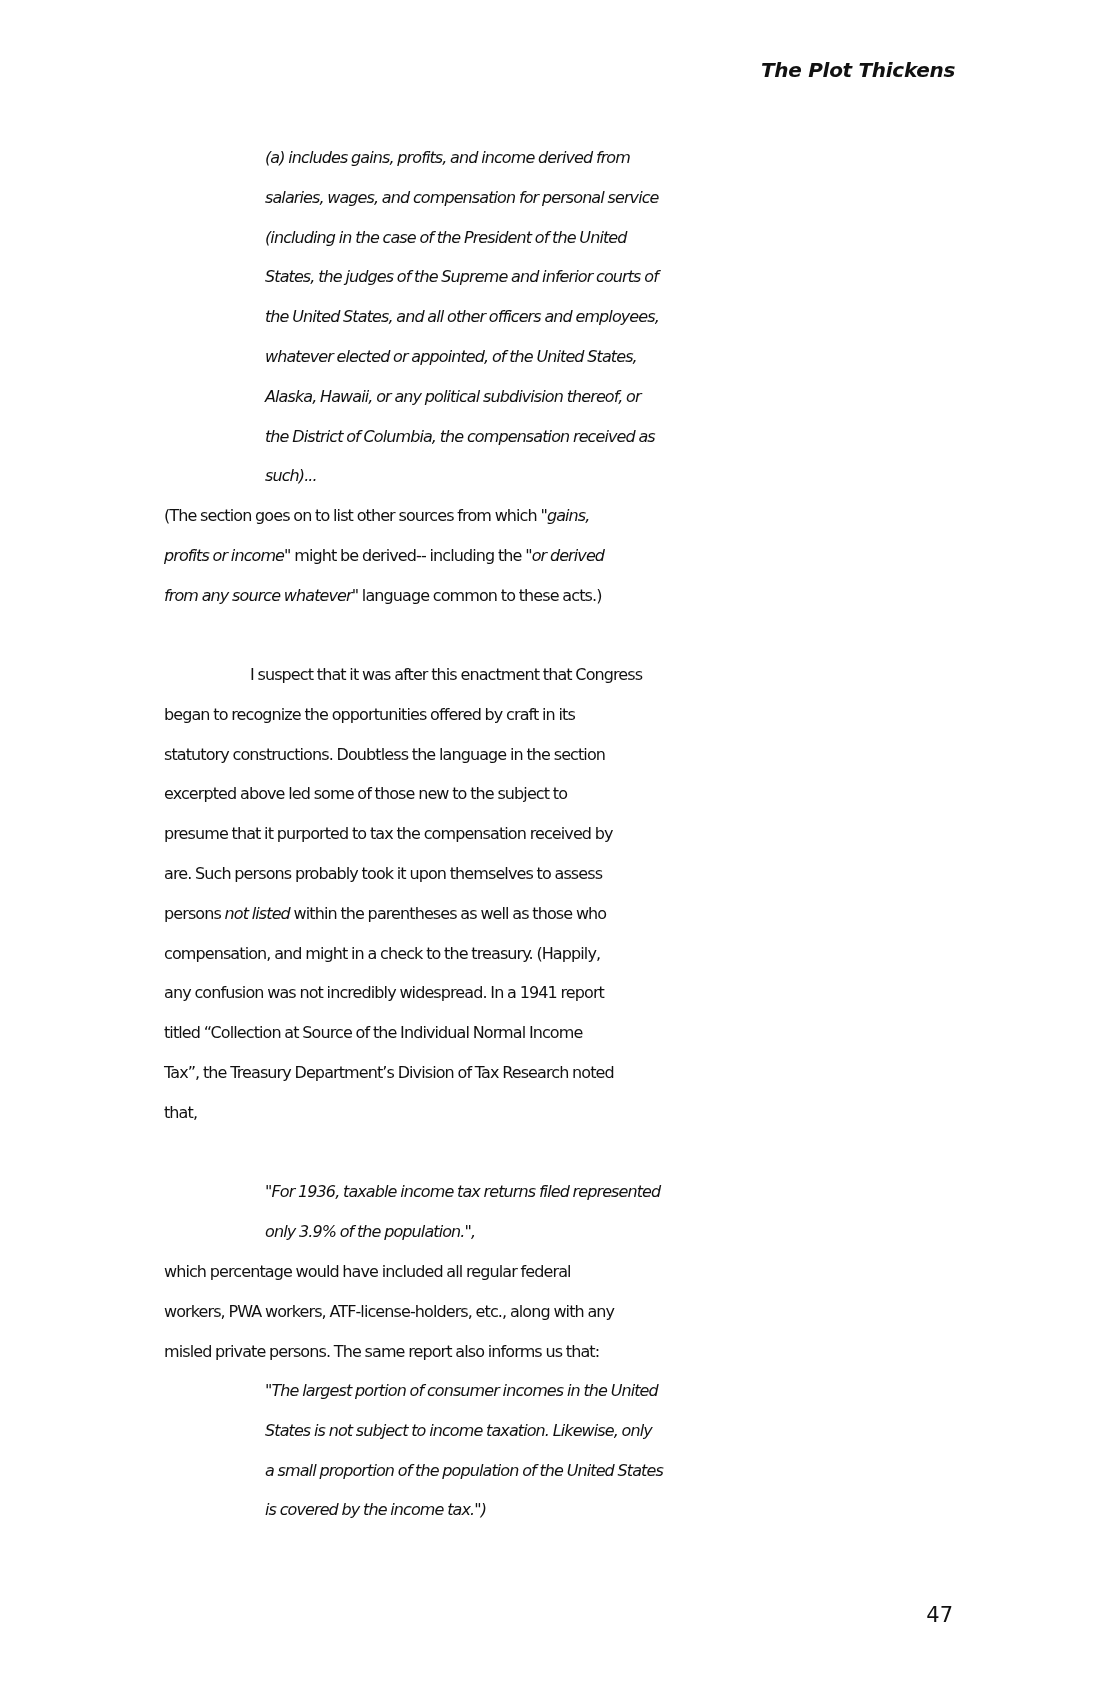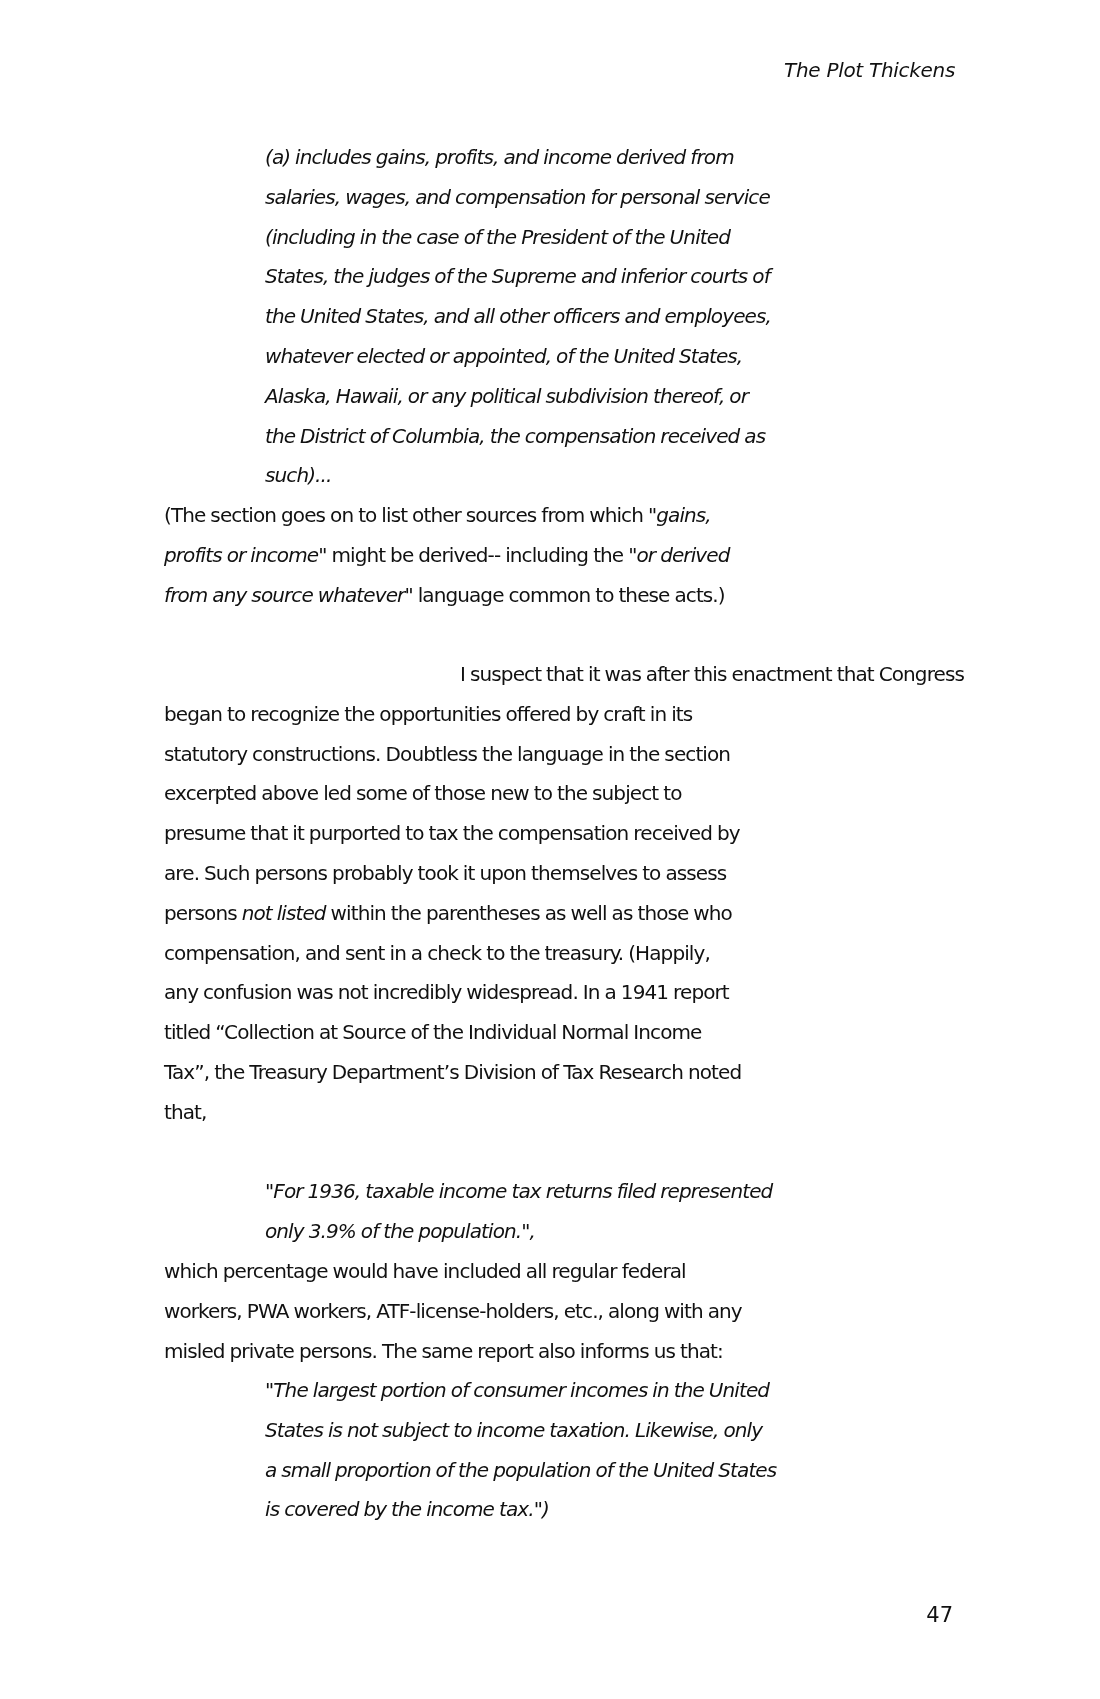--- a/index.html
+++ b/index.html
@@ -1,20 +1,20 @@
 <!DOCTYPE html>
 <html><head>
 <meta charset="utf-8">
 <style>
   html, body { margin:0; padding:0; background:#ffffff; }
   body { width:1100px; height:1699px; position:relative; overflow:hidden;
          font-family:"DejaVu Sans", sans-serif; color:#111; }
   .running-head { position:absolute; top:58px; right:145px; font-size:20px;
-                  font-weight:normal; font-style:italic; letter-spacing:-0.3px; }
-  .block { position:absolute; left:164px; width:800px; font-size:20px;
+                  font-weight:bold; font-style:italic; letter-spacing:-0.3px; }
+  .block { position:absolute; left:164px; width:800px; font-size:16px;
            line-height:39.8px; letter-spacing:-0.9px; word-spacing:-0.5px; }
   .quote { left:265px; width:720px; font-style:italic; }
   .line { display:block; white-space:nowrap; }
   .i { font-style:italic; }
   .page-number { position:absolute; top:1603px; right:147px; font-size:21px; }
 </style>
 </head>
 <body>
 
 <div class="running-head">The Plot Thickens</div>
@@ -31,28 +31,28 @@
   <span class="line">such)...</span>
 </div>
 
 <div class="block" style="top:496px;">
   <span class="line"><span>(The section goes on to list other sources from which </span><span class="i">"gains,</span></span>
   <span class="line"><span class="i">profits or income"</span><span> might be derived-- including the </span><span class="i">"or derived</span></span>
   <span class="line"><span class="i">from any source whatever"</span><span>  language common to these acts.)</span></span>
 </div>
 
 <div class="block" style="top:655px;">
-  <span class="line" style="padding-left:86px;text-align:right;">I suspect that it was after this enactment that Congress</span>
+  <span class="line" style="padding-left:86px;">I suspect that it was after this enactment that Congress</span>
   <span class="line">began to recognize the opportunities offered by craft in its</span>
   <span class="line">statutory constructions.  Doubtless the language in the section</span>
   <span class="line">excerpted above led some of those new to the subject to</span>
   <span class="line">presume that it purported to tax the compensation received by</span>
   <span class="line">are.  Such persons probably took it upon themselves to assess</span>
   <span class="line"><span>persons </span><span class="i">not listed</span><span> within the parentheses as well as those who</span></span>
-  <span class="line">compensation, and sent in a check to the treasury.  (Happily,</span>
+  <span class="line">compensation, and might in a check to the treasury.  (Happily,</span>
   <span class="line">any confusion was not incredibly widespread.  In a 1941 report</span>
   <span class="line">titled “Collection at Source of the Individual Normal Income</span>
   <span class="line">Tax”, the Treasury Department’s Division of Tax Research noted</span>
   <span class="line">that,</span>
 </div>
 
 <div class="block quote" style="top:1172px;">
   <span class="line">"For 1936, taxable income tax returns filed represented</span>
   <span class="line">only 3.9% of the population.",</span>
 </div>

